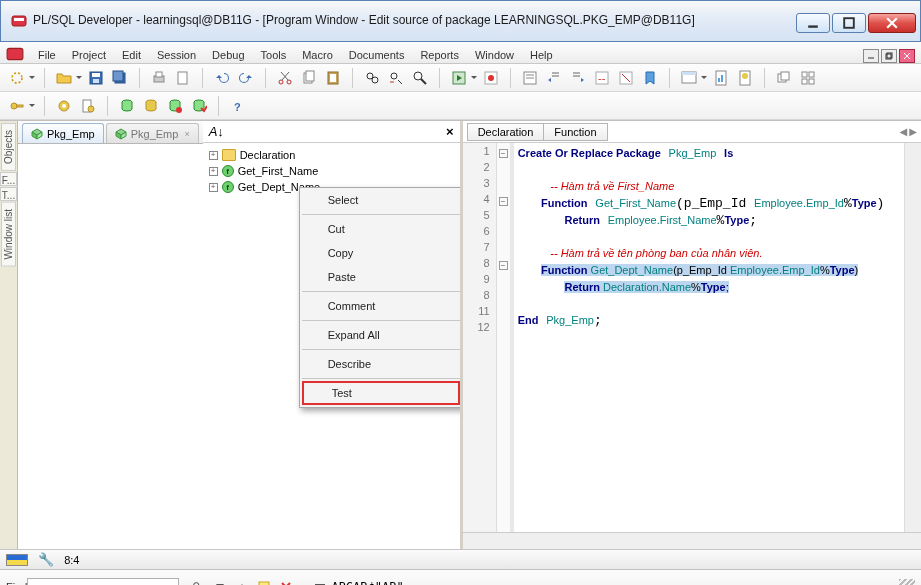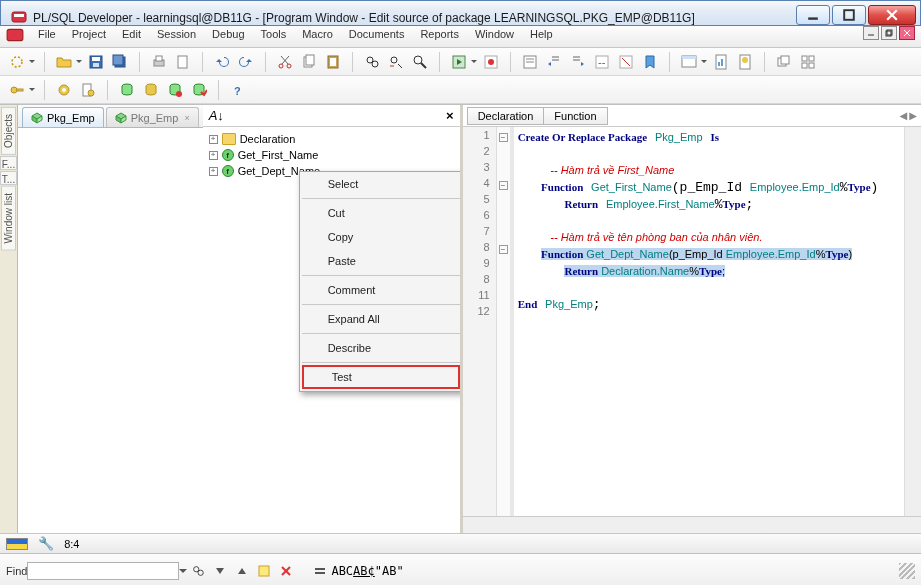--- a/index.html
+++ b/index.html
@@ -1,28 +1,28 @@
 <!DOCTYPE html>
 <html><head>
 <meta charset="utf-8">
 <style>
 * { box-sizing: border-box; margin: 0; padding: 0; font-family: "Segoe UI", Tahoma, sans-serif; font-size: 11px; }
 html, body { width: 921px; height: 585px; overflow: hidden; background: #fff; }
 
 
-.titlebar { height: 26px; background: linear-gradient(#f8f8f8,#e4ecf7 40%,#d5e3f3); border: 1px solid #5a81b4; display:flex; align-items:flex-end; padding: 0 4px; }
+.titlebar { height: 42px; background: linear-gradient(#f8f8f8,#e4ecf7 40%,#d5e3f3); border: 1px solid #5a81b4; display:flex; align-items:flex-start; padding: 12px 4px; }
 .titlebar .appicon { width:16px; height:16px; margin:0 6px; }
 .titlebar .title { flex:1; color:#1a1a1a; font-size:12px; }
 .titlebar .winbtns { display:flex; gap:0; }
 .titlebar .winbtn { width:34px; height:20px; border:1px solid #5a7fae; border-radius:3px; margin-left:2px; display:flex; align-items:center; justify-content:center; background:linear-gradient(#f7fbff,#cfe3f8);}
 .titlebar .winbtn.close { width:48px; background:linear-gradient(#f6a4a0,#e0514b 50%,#c9302c); border-color:#8a1f1b;}
 .titlebar .winbtn svg { width:12px; height:12px; }
 
 
-.menubar { height:22px; background: linear-gradient(#fdfdfd,#ececec); border-bottom:1px solid #c7c7c7; display:flex; align-items:flex-start; padding:0 4px; }
+.menubar { height:22px; background: linear-gradient(#fdfdfd,#ececec); border-bottom:1px solid #c7c7c7; display:flex; align-items:flex-end; padding:0 4px; }
 .menubar .micon { width:18px; height:18px; margin:0 6px 0 2px; }
 .menubar .mitem { padding:2px 8px; color:#333; }
 .menubar .spacer { flex:1; }
 .menubar .mdi { display:flex; gap:2px; margin-right:2px;}
 .menubar .mdi .mb { width:16px; height:14px; border:1px solid #8a8a8a; background:#eee; display:flex; align-items:center; justify-content:center;}
 .menubar .mdi .mb.cl { background:#e68; border-color:#a24;}
 .menubar .mdi svg{width:8px;height:8px;}
 
 
 .toolbar { height:28px; background:linear-gradient(#fdfdfd,#f1f1f1); border-bottom:1px solid #d6d6d6; display:flex; align-items:center; padding:0 6px; gap:2px;}
@@ -70,21 +70,21 @@
 .bc-nav{margin-left:auto;display:flex;gap:2px;align-items:center;}
 .bc-nav .ar{color:#888;font-size:10px;}
 .code-wrap{flex:1;display:flex;overflow:hidden;background:#fff;}
 .gutter{width:34px;background:#f3f3f3;border-right:1px solid #ddd;text-align:right;color:#7a7a7a;font-family:Consolas,monospace;font-size:12px;padding-top:2px;}
 .gutter div{height:16px;padding-right:6px;}
 .fold{width:14px;background:#fafafa;border-right:1px solid #e8e8e8;padding-top:2px;}
 .fold div{height:16px;display:flex;align-items:center;justify-content:center;}
 .fold .fm{width:9px;height:9px;border:1px solid #9a9a9a;font-size:8px;line-height:7px;text-align:center;color:#555;}
 .margin-line{width:3px;background:#e8e8e8;}
 .code{flex:1;font-family:Consolas,"Courier New",monospace;font-size:13px;padding:2px 4px;white-space:pre;line-height:16px;overflow:auto;}
-.kw{color:#000080;font-weight:bold;font-family:Liberation Serif, serif;}
+.kw{color:#000080;font-weight:bold;}
 .ident{color:#008080;}
 .cmt{color:#d00000;font-style:italic;}
 .type{color:#008080;}
 .hl{background:#bcd6ef;}
 .scrollbar-v{width:17px;background:#efefef;border-left:1px solid #ddd;}
 .ed-bottom-scroll{height:17px;background:#efefef;border-top:1px solid #ccc;}
 
 
 .statusline{height:20px;background:linear-gradient(#fbfbfb,#e9e9e9);border-top:1px solid #c6c6c6;display:flex;align-items:center;padding:0 6px;gap:10px;}
 .flag{width:22px;height:12px;background:linear-gradient(#2b6cd4 0 50%,#f6d94a 50% 100%);border:1px solid #888;}

